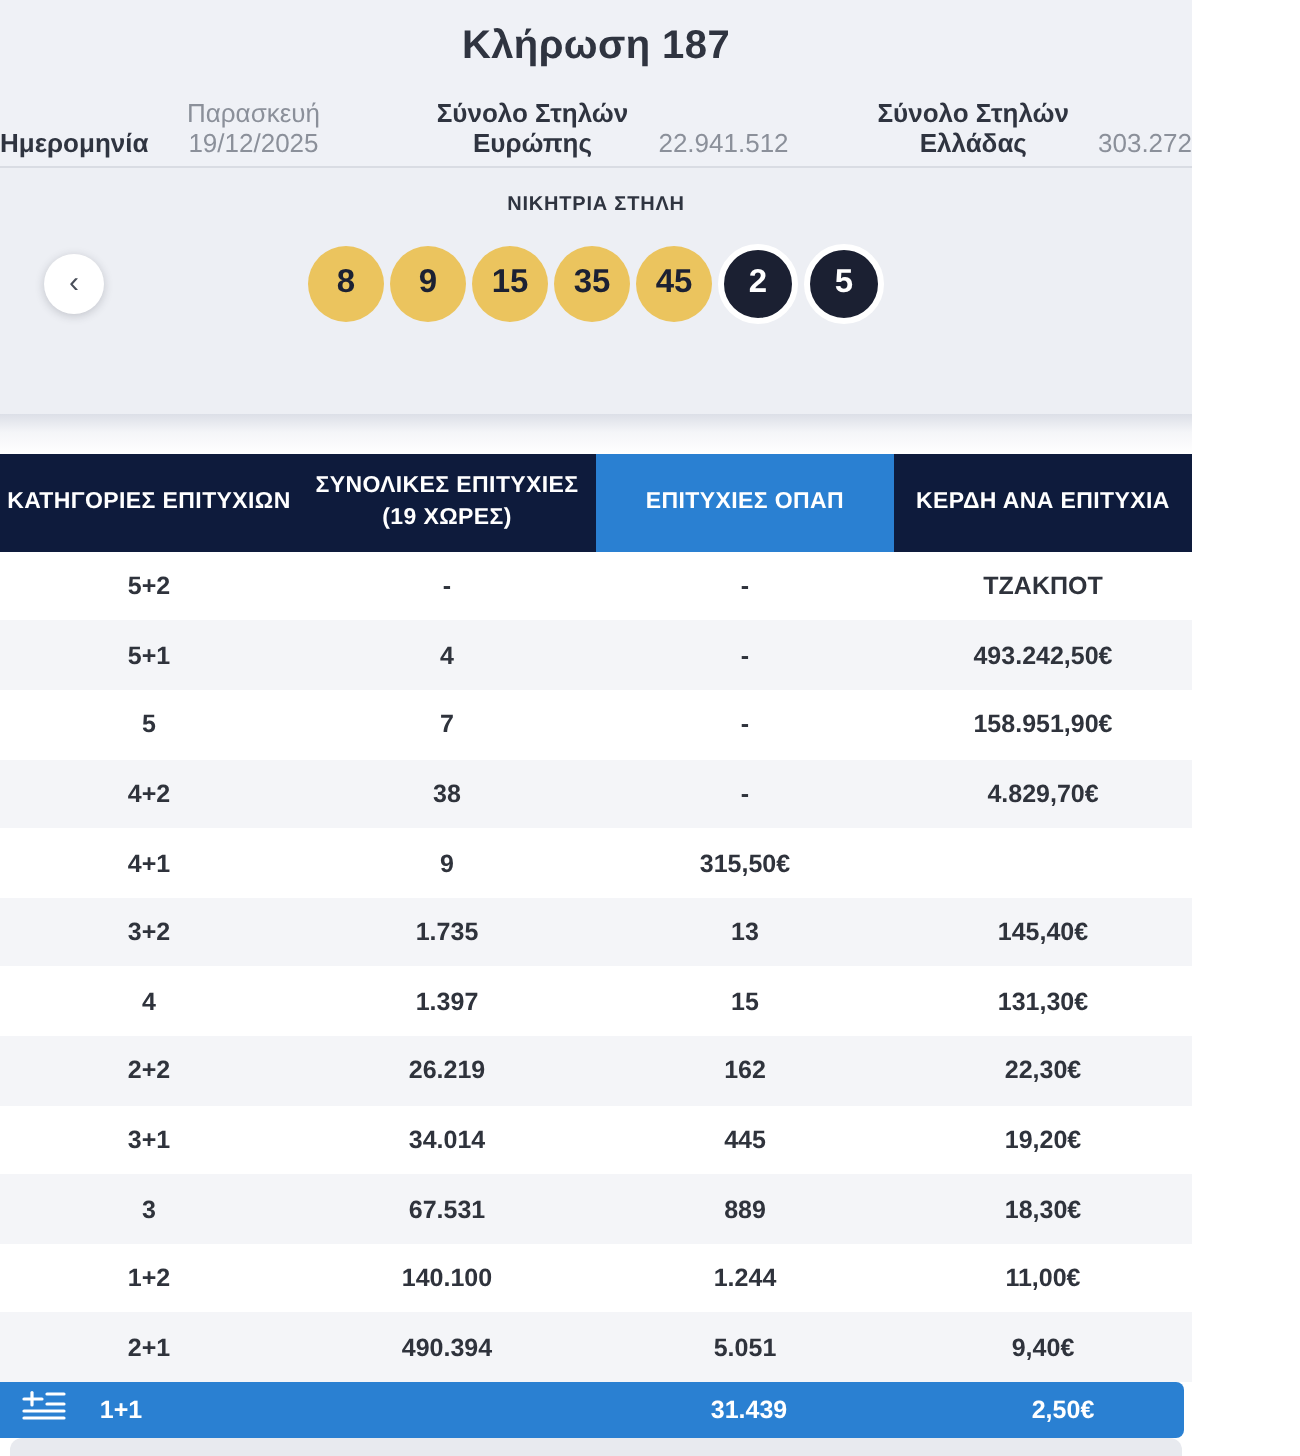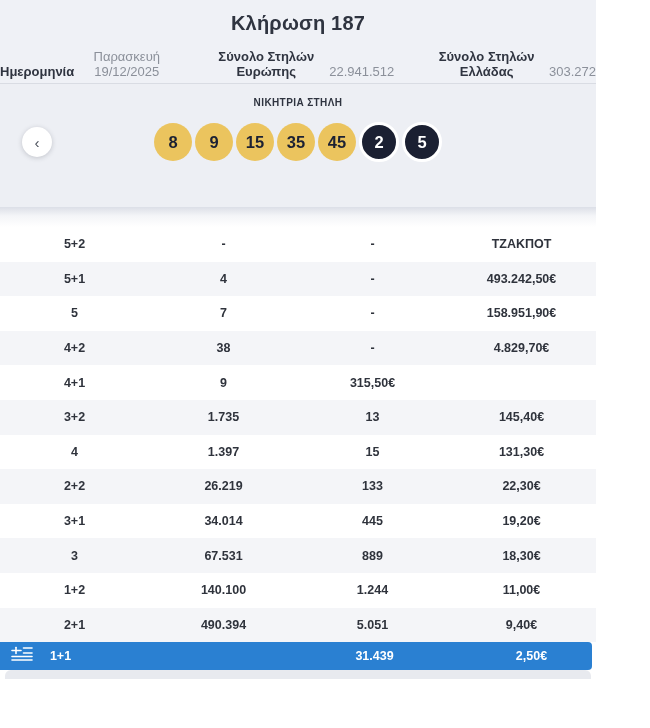--- a/index.html
+++ b/index.html
@@ -77,20 +77,38 @@
         <div class="ball gold">15</div>
         <div class="ball gold">35</div>
         <div class="ball gold">45</div>
         <div class="ball dark">2</div>
         <div class="ball dark">5</div>
       </div>
   </div>
   <div class="section-fade"></div>
 
   <div class="table">
+    <div class="thead">
+        <div class="th">
+    <span>ΚΑΤΗΓΟΡΙΕΣ ΕΠΙΤΥΧΙΩΝ</span>
+    <span></span>
+  </div>
+        <div class="th">
+    <span>ΣΥΝΟΛΙΚΕΣ ΕΠΙΤΥΧΙΕΣ</span>
+    <span>(19 ΧΩΡΕΣ)</span>
+  </div>
+        <div class="th highlight">
+    <span>ΕΠΙΤΥΧΙΕΣ ΟΠΑΠ</span>
+    <span></span>
+  </div>
+        <div class="th">
+    <span>ΚΕΡΔΗ ΑΝΑ ΕΠΙΤΥΧΙΑ</span>
+    <span></span>
+  </div>
+      </div>
     <div class="tbody">
         <div class="row">
 
     <span class="cell">5+2</span>
     <span class="cell">-</span>
     <span class="cell">-</span>
     <span class="cell">ΤΖΑΚΠΟΤ</span>
   </div>
         <div class="row">
 
@@ -130,21 +148,21 @@
 
     <span class="cell">4</span>
     <span class="cell">1.397</span>
     <span class="cell">15</span>
     <span class="cell">131,30€</span>
   </div>
         <div class="row">
 
     <span class="cell">2+2</span>
     <span class="cell">26.219</span>
-    <span class="cell">133</span>
+    <span class="cell">162</span>
     <span class="cell">22,30€</span>
   </div>
         <div class="row">
 
     <span class="cell">3+1</span>
     <span class="cell">34.014</span>
     <span class="cell">445</span>
     <span class="cell">19,20€</span>
   </div>
         <div class="row">

